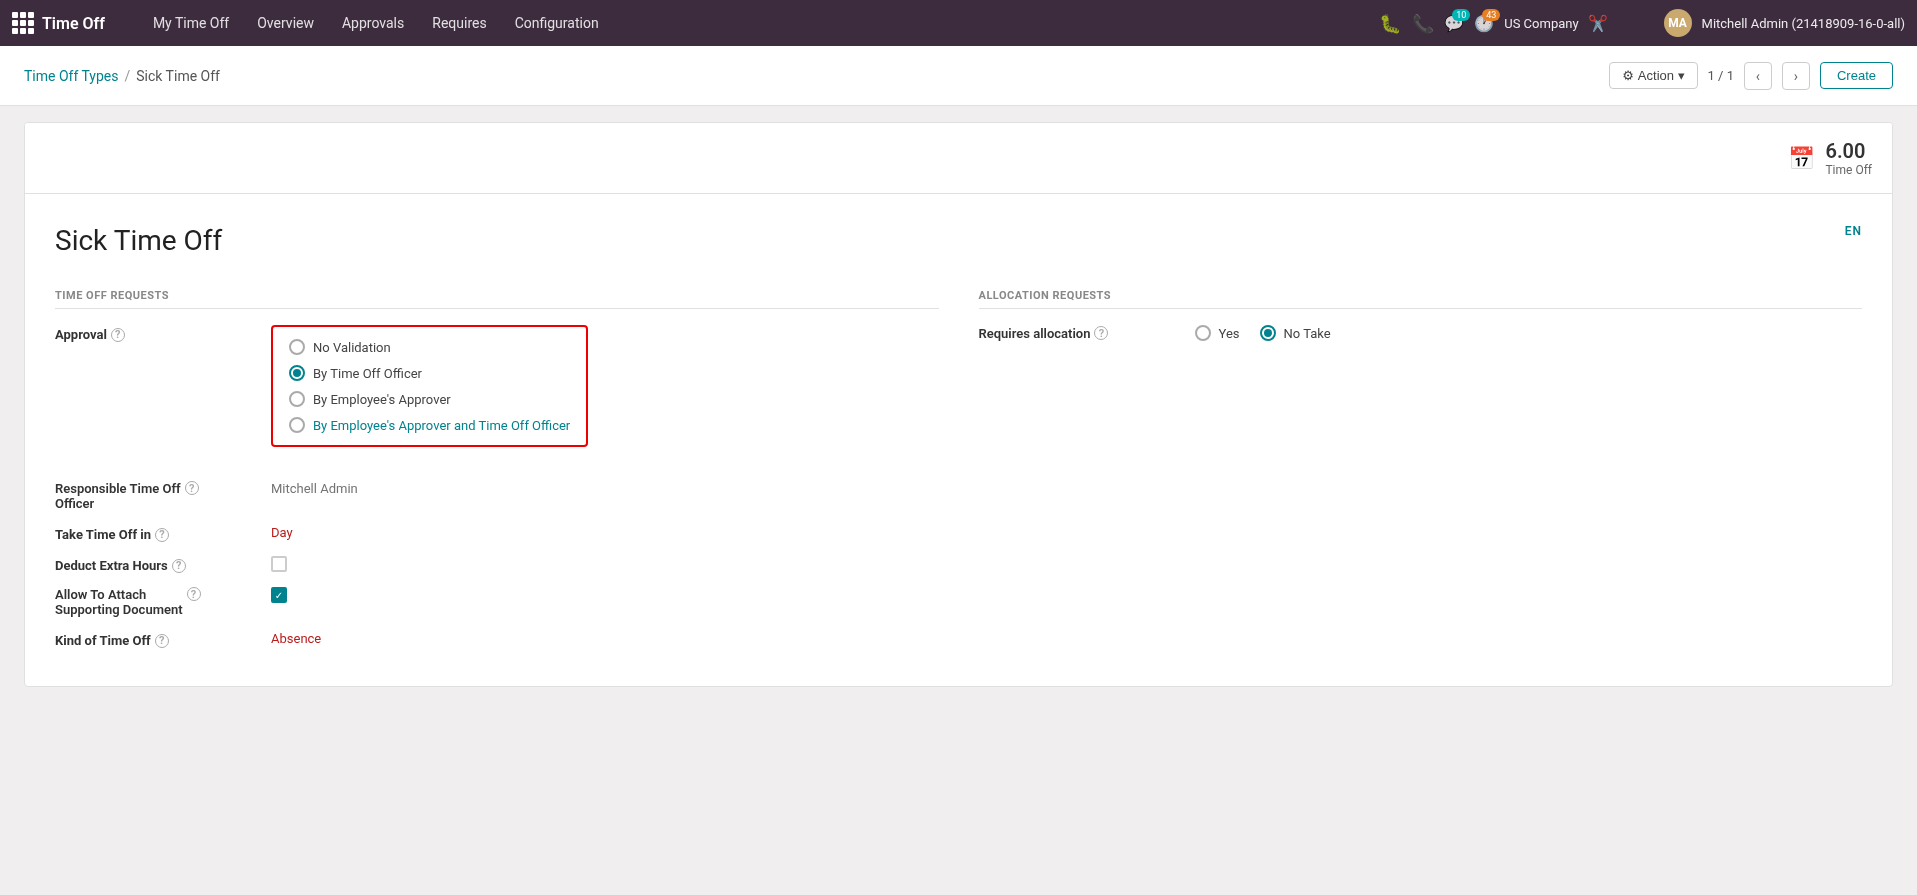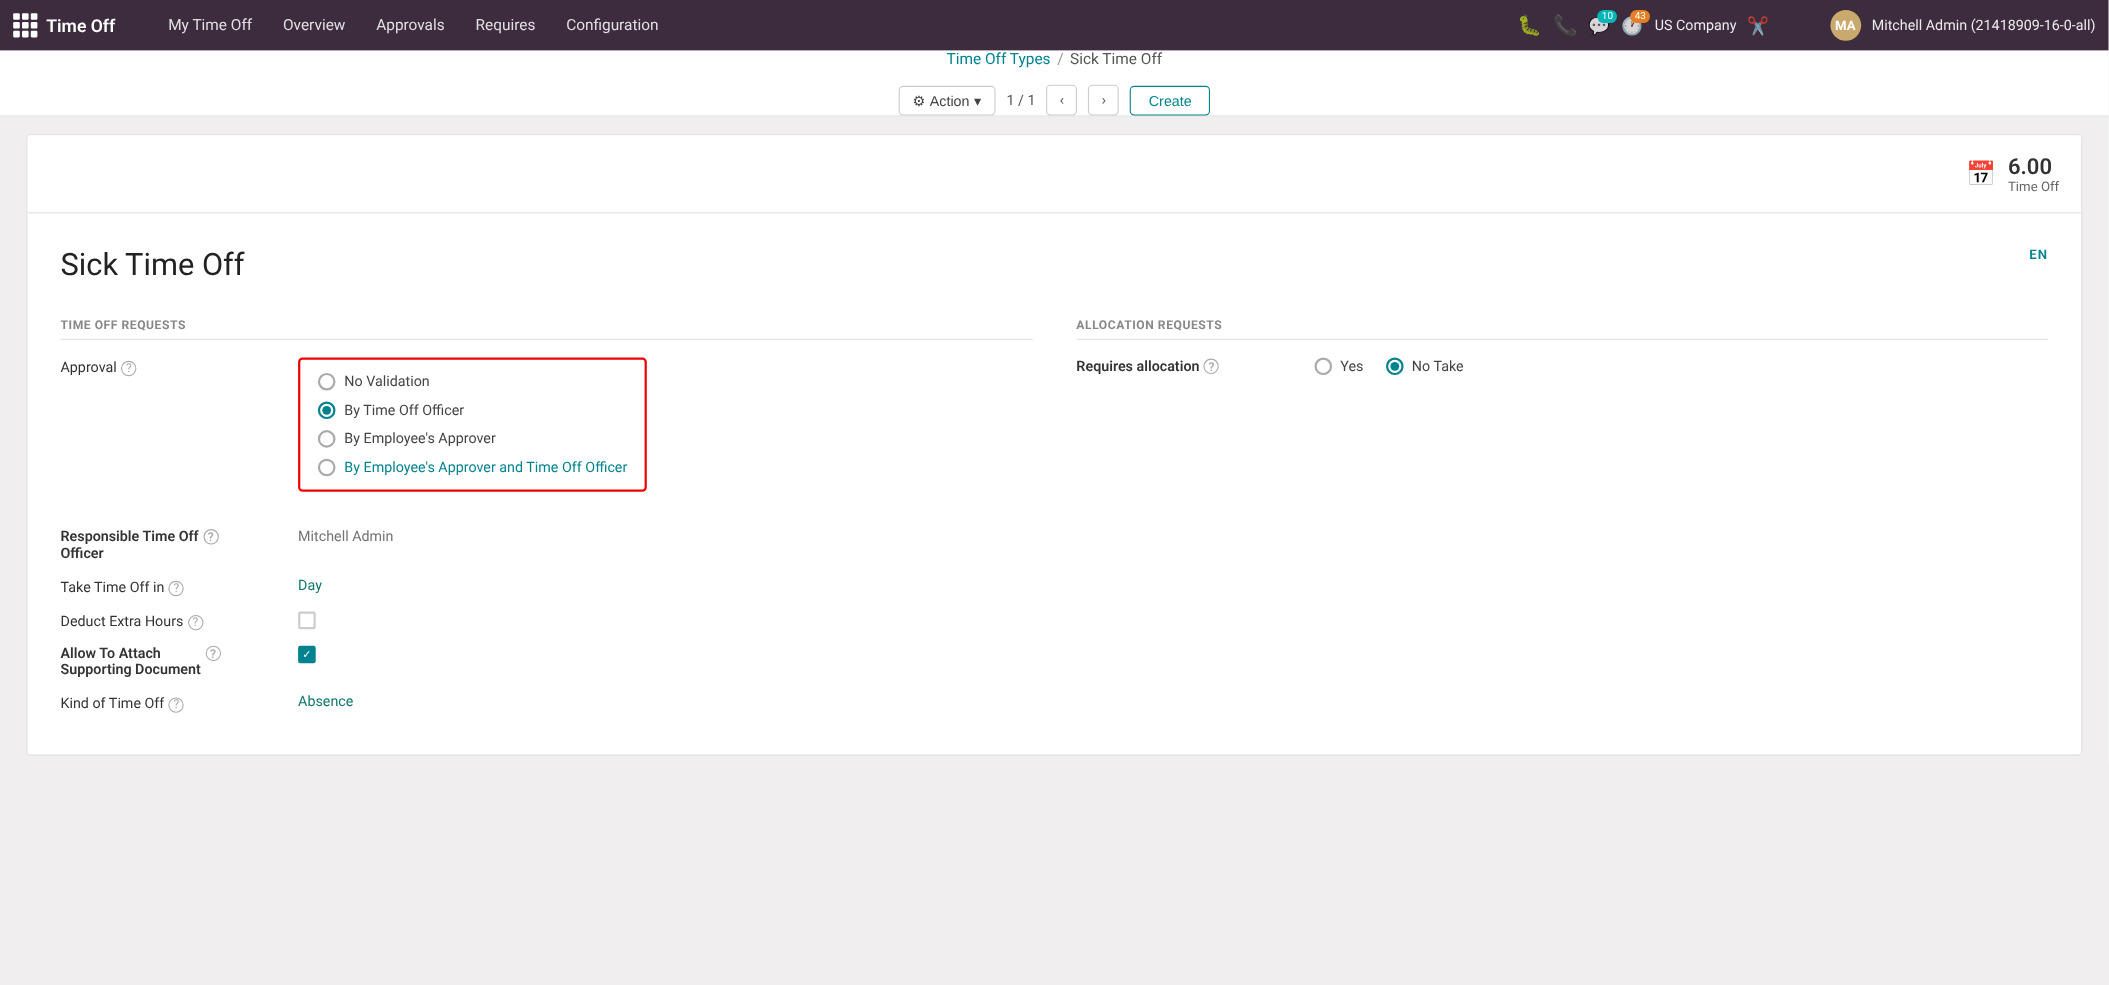--- a/index.html
+++ b/index.html
@@ -85,21 +85,20 @@
 
     
     .breadcrumb-bar {
       background: white;
       border-bottom: 1px solid #e0e0e0;
       padding: 0 24px;
       height: 60px;
       display: flex;
       align-items: center;
       justify-content: space-between;
-      flex-direction: column;
     }
     .breadcrumb-left {
       display: flex;
       align-items: center;
       gap: 4px;
     }
     .breadcrumb-link {
       color: #00838f;
       cursor: pointer;
       font-size: 14px;
@@ -240,21 +239,21 @@
     }
     .field-row {
       display: flex;
       align-items: flex-start;
       margin-bottom: 14px;
       gap: 16px;
     }
     .field-label {
       min-width: 200px;
       font-size: 13px;
-      font-weight: 400;
+      font-weight: 700;
       color: #333;
       display: flex;
       align-items: center;
       gap: 4px;
       padding-top: 2px;
     }
     .field-label-multiline {
       min-width: 200px;
       font-size: 13px;
       font-weight: 600;
@@ -269,21 +268,21 @@
       cursor: help;
       border: 1px solid #aaa;
       border-radius: 50%;
       width: 14px; height: 14px;
       display: inline-flex;
       align-items: center;
       justify-content: center;
     }
     .field-value {
       font-size: 13px;
-      color: #0f766e;
+      color: #b91c1c;
       flex: 1;
     }
     .field-value-link {
       color: #737373;
       cursor: pointer;
     }
 
     
     .radio-group {
       display: flex;

